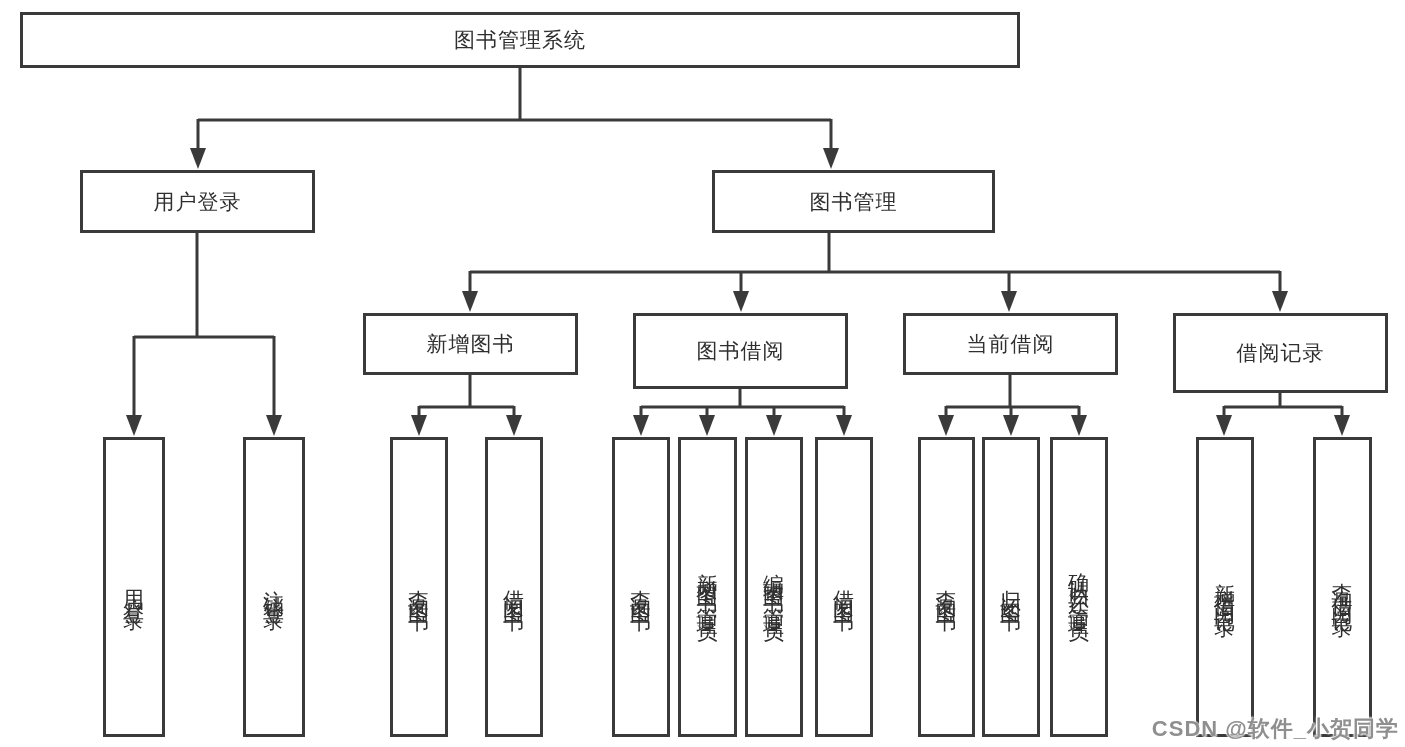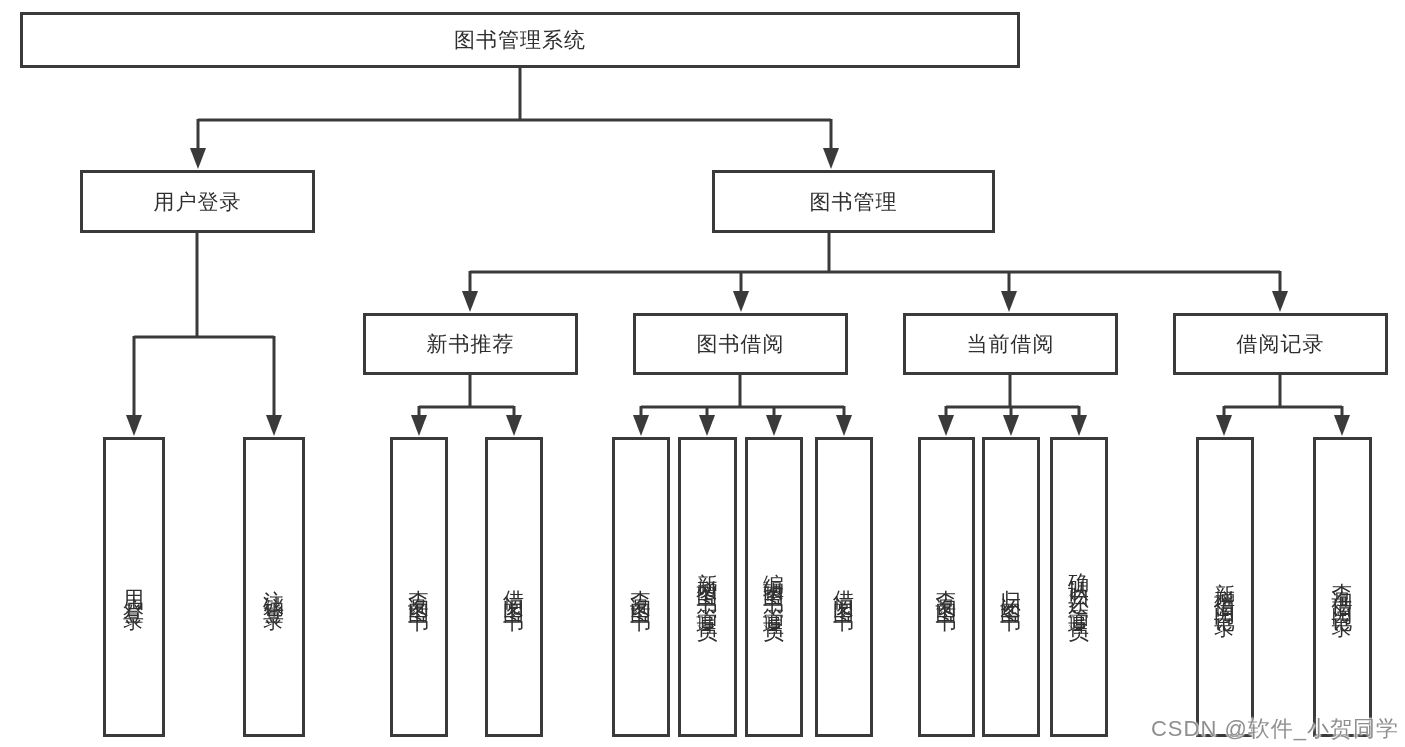--- a/index.html
+++ b/index.html
@@ -35,20 +35,21 @@
   .watermark {
     position: absolute;
     right: 6px;
     top: 714px;
     z-index: 3;
     font-size: 22px;
     letter-spacing: 1px;
     color: #8f8f8f;
     text-shadow: 0 0 2px #ffffff, 1px 1px 2px #ffffff, -1px -1px 2px #ffffff;
     white-space: nowrap;
+    font-weight: bold;
   }
 </style>
 </head>
 <body>
 
 <div class="canvas">
 
   <svg class="wires" width="1405" height="747" viewBox="0 0 1405 747" fill="none" xmlns="http://www.w3.org/2000/svg">
     <g stroke="#3a3a3a" stroke-width="3">
 
@@ -94,24 +95,24 @@
       <polygon points="1216,415 1232,415 1224,436"></polygon>
       <polygon points="1334,415 1350,415 1342,436"></polygon>
     </g>
   </svg>
 
   <div class="node node-h" style="left:20px; top:12px; width:1000px; height:56px;">图书管理系统</div>
 
   <div class="node node-h" style="left:80px; top:170px; width:235px; height:63px;">用户登录</div>
   <div class="node node-h" style="left:712px; top:170px; width:283px; height:63px;">图书管理</div>
 
-  <div class="node node-h" style="left:363px; top:313px; width:215px; height:62px;">新书推荐</div>
-  <div class="node node-h" style="left:633px; top:313px; width:215px; height:62px;">图书借阅</div>
+  <div class="node node-h" style="left:363px; top:313px; width:215px; height:62px;">新增图书</div>
+  <div class="node node-h" style="left:633px; top:313px; width:215px; height:76px;">图书借阅</div>
   <div class="node node-h" style="left:903px; top:313px; width:215px; height:62px;">当前借阅</div>
-  <div class="node node-h" style="left:1173px; top:313px; width:215px; height:62px;">借阅记录</div>
+  <div class="node node-h" style="left:1173px; top:313px; width:215px; height:80px;">借阅记录</div>
 
   <div class="node node-v" style="left:103px; top:437px; width:62px; height:300px;">用户登录</div>
   <div class="node node-v" style="left:243px; top:437px; width:62px; height:300px;">注销登录</div>
 
   <div class="node node-v" style="left:390px; top:437px; width:58px; height:300px;">查询图书</div>
   <div class="node node-v" style="left:485px; top:437px; width:58px; height:300px;">借阅图书</div>
 
   <div class="node node-v" style="left:612px; top:437px; width:58px; height:300px;">查询图书</div>
   <div class="node node-v" style="left:678px; top:437px; width:59px; height:300px;">新增图书（管理员）</div>
   <div class="node node-v" style="left:745px; top:437px; width:58px; height:300px;">编辑图书（管理员）</div>

